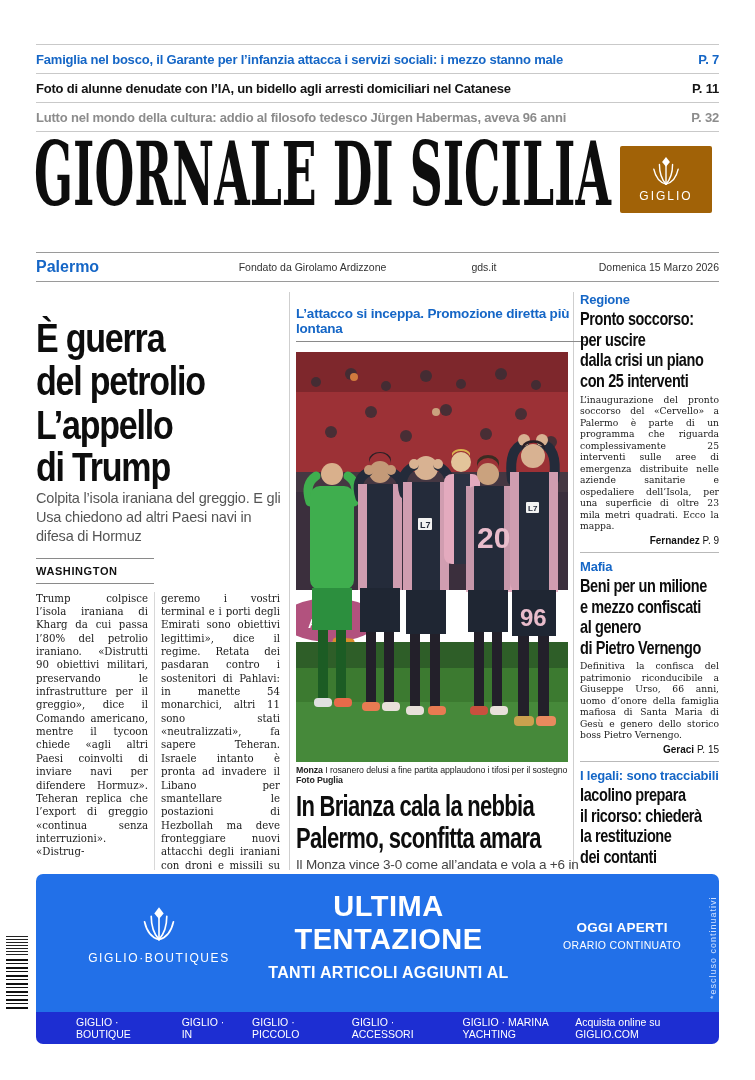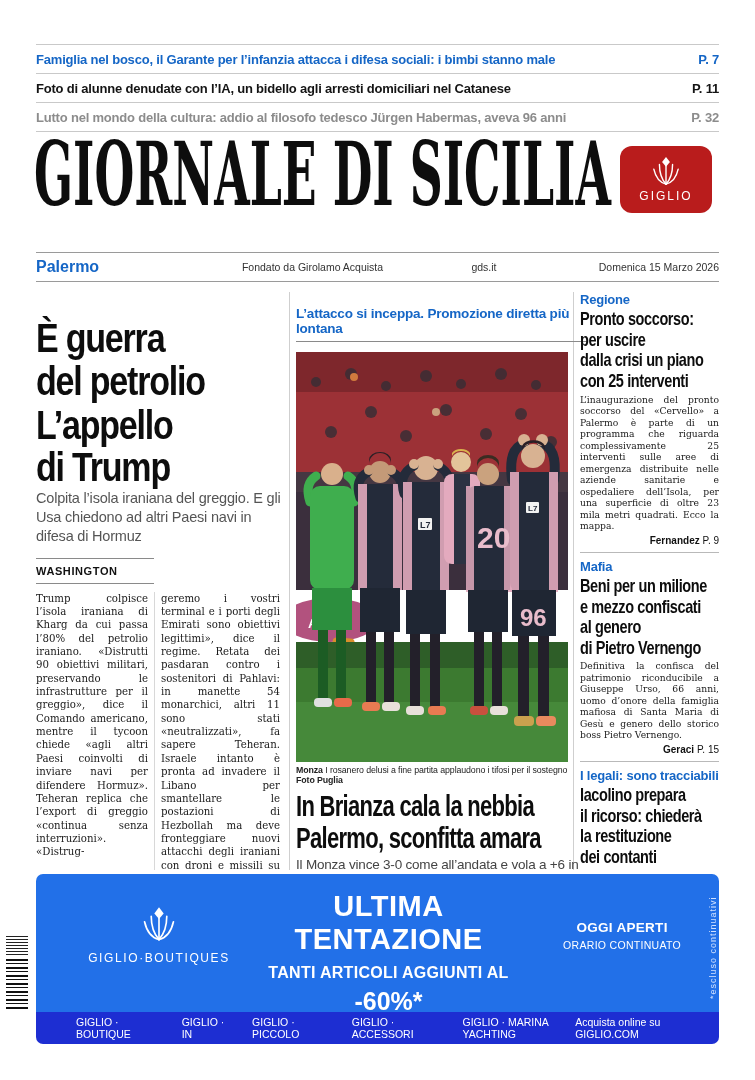--- a/index.html
+++ b/index.html
@@ -11,21 +11,21 @@
   }
   
   .teasers { position:absolute; left:36px; right:36px; top:44px; border-bottom:1px solid #c9c9c9; }
   .teaser { display:flex; justify-content:space-between; align-items:center; height:29px; border-top:1px solid #c9c9c9; font-weight:bold; font-size:13px; letter-spacing:-0.2px; }
   .teaser .t-page { font-size:13px; font-weight:bold; }
   .teaser.blue, .teaser.blue .t-page { color:#1566c6; }
   .teaser.black, .teaser.black .t-page { color:#141414; }
   .teaser.gray, .teaser.gray .t-page { color:#8c8c8c; }
   
   .masthead-svg { position:absolute; left:34px; top:138px; }
-  .logo-box { position:absolute; left:620px; top:146px; width:92px; height:67px; background:#b91c1c; border-radius:12px;
+  .logo-box { position:absolute; left:620px; top:146px; width:92px; height:67px; background:#a16207; border-radius:2px;
     display:flex; flex-direction:column; align-items:center; justify-content:center; }
   .logo-box .logo-word { color:#fff; font-size:12px; letter-spacing:2px; margin-top:3px; }
   .anno-block { position:absolute; right:118px; top:214px; text-align:right; width:180px; line-height:1.25; }
   .anno-block .a1 { font-weight:bold; font-size:11px; }
   .anno-block .a2 { font-size:10px; color:#333; }
   .anno-block .a3 { font-size:10.5px; color:#222; }
   .anno-block .a4 { font-size:6.5px; color:#666; margin-top:1px; }
   
   .dateline { position:absolute; left:36px; right:36px; top:252px; height:30px;
     border-top:1px solid #9a9a9a; border-bottom:1px solid #9a9a9a;
@@ -90,21 +90,21 @@
   .barcode2 { position:absolute; left:6px; top:959px; width:22px; height:50px;
     background:repeating-linear-gradient(180deg,#111 0 2px,#fff 2px 4px,#111 4px 5px,#fff 5px 8px); }
 </style>
 </head>
 <body>
 
 <div class="page">
 
   <div class="teasers">
     <div class="teaser blue">
-      <span>Famiglia nel bosco, il Garante per l’infanzia attacca i difesa sociali: i bimbi stanno male</span>
+      <span>Famiglia nel bosco, il Garante per l’infanzia attacca i servizi sociali: i mezzo stanno male</span>
       <span class="t-page">P. 7</span>
     </div>
     <div class="teaser black">
       <span>Foto di alunne denudate con l’IA, un bidello agli arresti domiciliari nel Catanese</span>
       <span class="t-page">P. 11</span>
     </div>
     <div class="teaser gray">
       <span>Lutto nel mondo della cultura: addio al filosofo tedesco Jürgen Habermas, aveva 96 anni</span>
       <span class="t-page">P. 32</span>
     </div>
@@ -124,21 +124,21 @@
         <path d="M31 14 C29 23 24 28.5 18 30"></path>
       </g>
       <path d="M18 1 L13.8 6.5 L18 11.5 L22.2 6.5 Z" fill="#ffffff"></path>
     </svg>
     <div class="logo-word">GIGLIO</div>
   </div>
 
 
   <div class="dateline">
     <span class="city">Palermo</span>
-    <span class="founder">Fondato da Girolamo Acquista</span>
+    <span class="founder">Fondato da Girolamo Ardizzone</span>
     <span class="site">gds.it</span>
     <span class="date">Domenica 15 Marzo 2026</span>
   </div>
 
   <div class="main">
     <div class="vdiv d1"></div>
     <div class="vdiv d2"></div>
 
     <div class="col-left">
       <div class="lead-headline condense">È guerra
@@ -345,21 +345,20 @@
             <path d="M5 14 C7 23 12 28.5 18 30"></path>
             <path d="M31 14 C29 23 24 28.5 18 30"></path>
           </g>
           <path d="M18 1 L13.8 6.5 L18 11.5 L22.2 6.5 Z" fill="#ffffff"></path>
         </svg>
         <div class="bw">GIGLIO·BOUTIQUES</div>
       </div>
       <div class="ad-center">
         <div class="ad-title">ULTIMA TENTAZIONE</div>
         <div class="ad-sub">TANTI ARTICOLI AGGIUNTI AL</div>
-        <div class="ad-disc">-60%*</div>
       </div>
       <div class="ad-right">
         <div class="ad-open1">OGGI APERTI</div>
         <div class="ad-open2">ORARIO CONTINUATO</div>
       </div>
       <div class="ad-side">*escluso continuativi</div>
     </div>
     <div class="ad-bar">
       <div class="ad-nav">
         <span>GIGLIO · BOUTIQUE</span>

